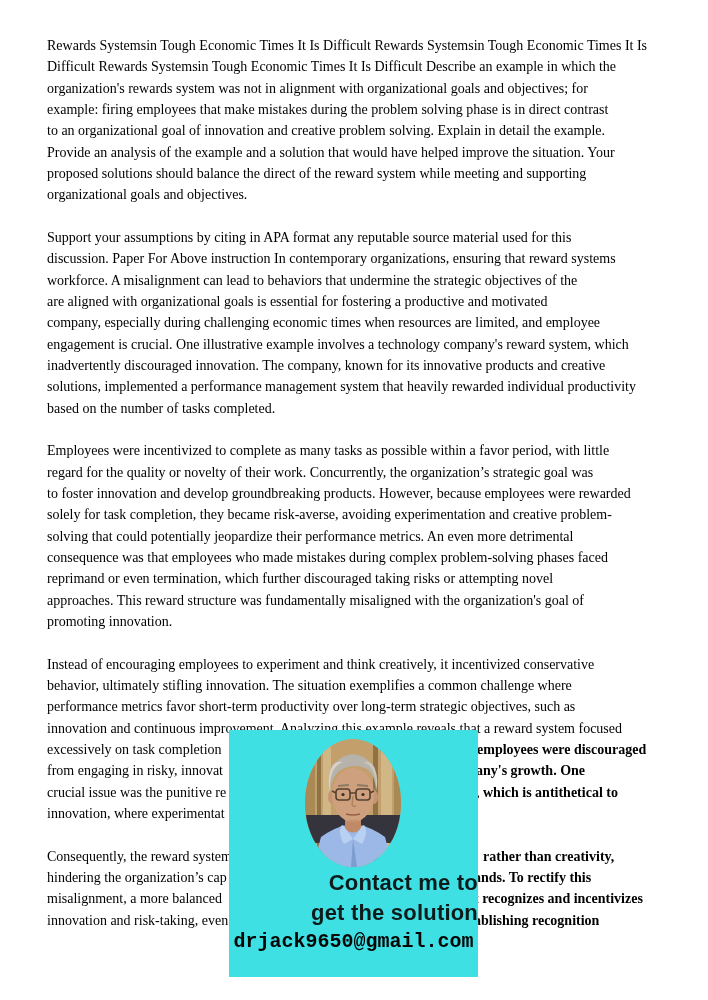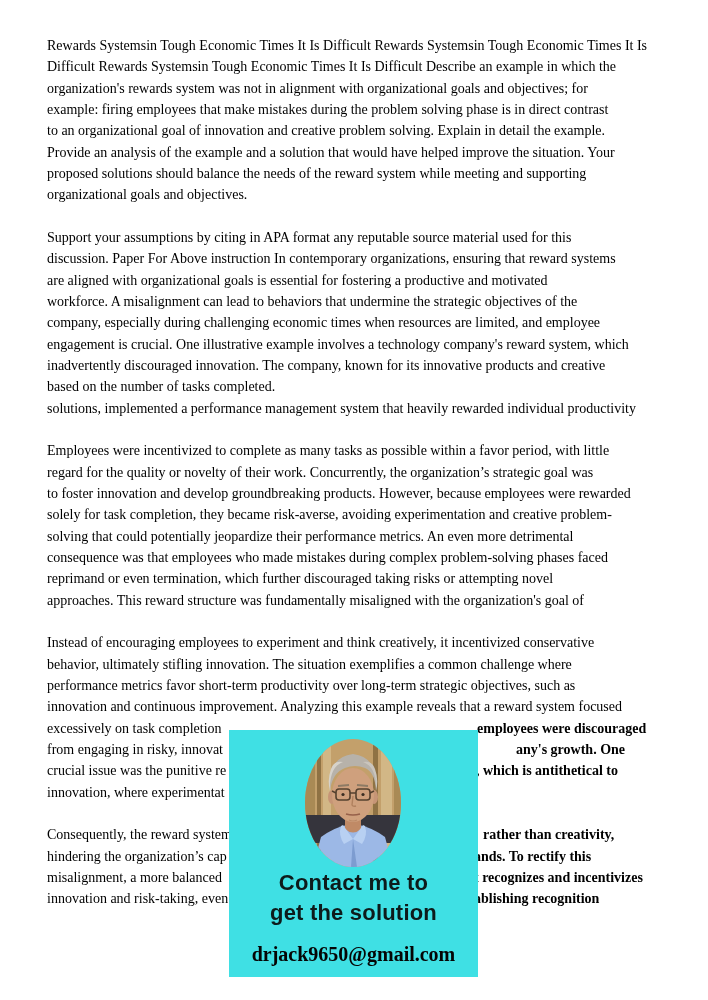--- a/index.html
+++ b/index.html
@@ -41,73 +41,75 @@
   }
   .contact-heading {
     position: absolute;
     left: 0; top: 138px; width: 100%;
     font-family: "Liberation Sans", sans-serif;
     font-weight: 700;
     font-size: 22px;
     line-height: 30px;
     letter-spacing: 0.2px;
     color: #0d1b1b;
+    text-align: right;
   }
   .contact-email {
     position: absolute;
-    left: 0; top: 210px; width: 100%;
-    font-family: Liberation Serif, serif;
+    left: 0; top: 198px; width: 100%;
+    font-family: Liberation Mono, monospace;
     font-weight: 700;
     font-size: 20px;
     line-height: 28px;
     color: #050505;
   }
 </style>
 </head>
 <body style="background: rgb(255, 255, 255); color: rgb(0, 0, 0);">
 
 <div class="doc-text">
     <div class="para">
       <div class="line">Rewards Systemsin Tough Economic Times It Is Difficult Rewards Systemsin Tough Economic Times It Is</div>
       <div class="line">Difficult Rewards Systemsin Tough Economic Times It Is Difficult Describe an example in which the</div>
       <div class="line">organization's rewards system was not in alignment with organizational goals and objectives; for</div>
       <div class="line">example: firing employees that make mistakes during the problem solving phase is in direct contrast</div>
       <div class="line">to an organizational goal of innovation and creative problem solving. Explain in detail the example.</div>
       <div class="line">Provide an analysis of the example and a solution that would have helped improve the situation. Your</div>
-      <div class="line">proposed solutions should balance the needs of the reward system while meeting and supporting</div>
+      <div class="line">proposed solutions should balance the direct of the reward system while meeting and supporting</div>
       <div class="line">organizational goals and objectives.</div>
     </div>
     <div class="para">
       <div class="line">Support your assumptions by citing in APA format any reputable source material used for this</div>
       <div class="line">discussion. Paper For Above instruction In contemporary organizations, ensuring that reward systems</div>
+      <div class="line">workforce. A misalignment can lead to behaviors that undermine the strategic objectives of the</div>
       <div class="line">are aligned with organizational goals is essential for fostering a productive and motivated</div>
-      <div class="line">workforce. A misalignment can lead to behaviors that undermine the strategic objectives of the</div>
       <div class="line">company, especially during challenging economic times when resources are limited, and employee</div>
       <div class="line">engagement is crucial. One illustrative example involves a technology company's reward system, which</div>
       <div class="line">inadvertently discouraged innovation. The company, known for its innovative products and creative</div>
+      <div class="line">solutions, implemented a performance management system that heavily rewarded individual productivity</div>
       <div class="line">based on the number of tasks completed.</div>
-      <div class="line">solutions, implemented a performance management system that heavily rewarded individual productivity</div>
     </div>
     <div class="para">
       <div class="line">Employees were incentivized to complete as many tasks as possible within a favor period, with little</div>
       <div class="line">regard for the quality or novelty of their work. Concurrently, the organization’s strategic goal was</div>
       <div class="line">to foster innovation and develop groundbreaking products. However, because employees were rewarded</div>
       <div class="line">solely for task completion, they became risk-averse, avoiding experimentation and creative problem-</div>
       <div class="line">solving that could potentially jeopardize their performance metrics. An even more detrimental</div>
       <div class="line">consequence was that employees who made mistakes during complex problem-solving phases faced</div>
       <div class="line">reprimand or even termination, which further discouraged taking risks or attempting novel</div>
       <div class="line">approaches. This reward structure was fundamentally misaligned with the organization's goal of</div>
+      <div class="line">promoting innovation.</div>
     </div>
     <div class="para">
       <div class="line">Instead of encouraging employees to experiment and think creatively, it incentivized conservative</div>
       <div class="line">behavior, ultimately stifling innovation. The situation exemplifies a common challenge where</div>
       <div class="line">performance metrics favor short-term productivity over long-term strategic objectives, such as</div>
       <div class="line">innovation and continuous improvement. Analyzing this example reveals that a reward system focused</div>
       <div class="line"><span>excessively on task completion</span><span class="frag-right" style="left: 430px;">employees were discouraged</span></div>
-      <div class="line"><span>from engaging in risky, innovat</span><span class="frag-right" style="left: 429px; margin-left: 40px;">any's growth. One</span></div>
+      <div class="line"><span>from engaging in risky, innovat</span><span class="frag-right" style="left: 429px;">any's growth. One</span></div>
       <div class="line"><span>crucial issue was the punitive re</span><span class="frag-right" style="left: 429px;">, which is antithetical to</span></div>
       <div class="line"><span>innovation, where experimentat</span></div>
     </div>
     <div class="para">
       <div class="line"><span>Consequently, the reward system</span><span class="frag-right" style="left: 436px;">rather than creativity,</span></div>
       <div class="line"><span>hindering the organization’s cap</span><span class="frag-right" style="left: 427px;">ands. To rectify this</span></div>
       <div class="line"><span>misalignment, a more balanced</span><span class="frag-right" style="left: 427px;">t recognizes and incentivizes</span></div>
       <div class="line"><span>innovation and risk-taking, even</span><span class="frag-right" style="left: 427px;">ablishing recognition</span></div>
     </div>
   </div>

